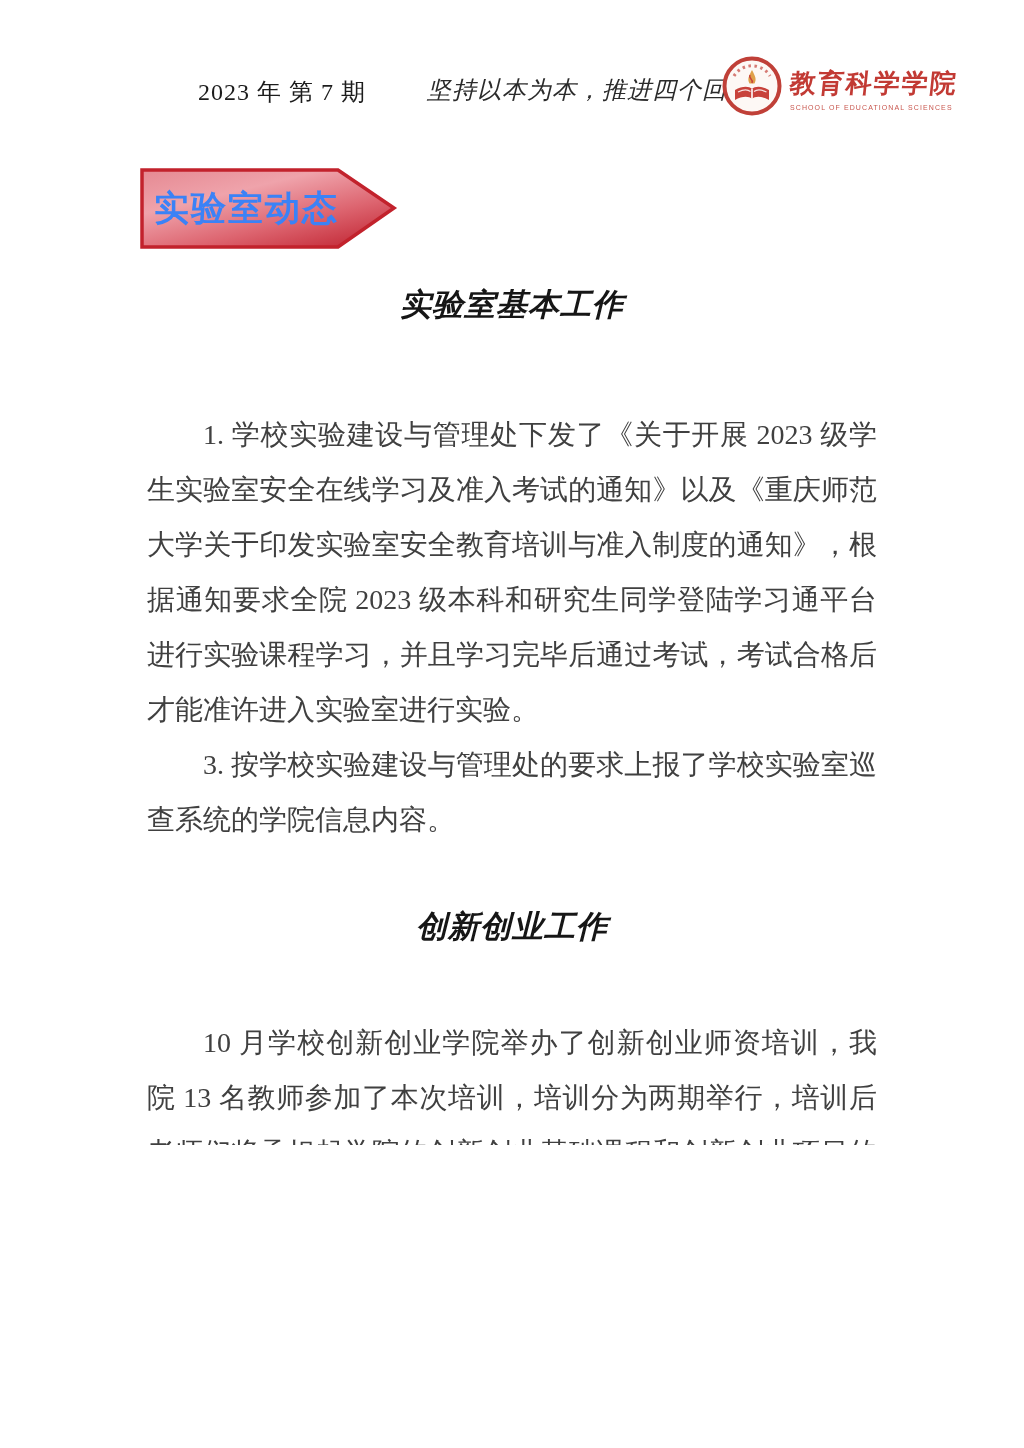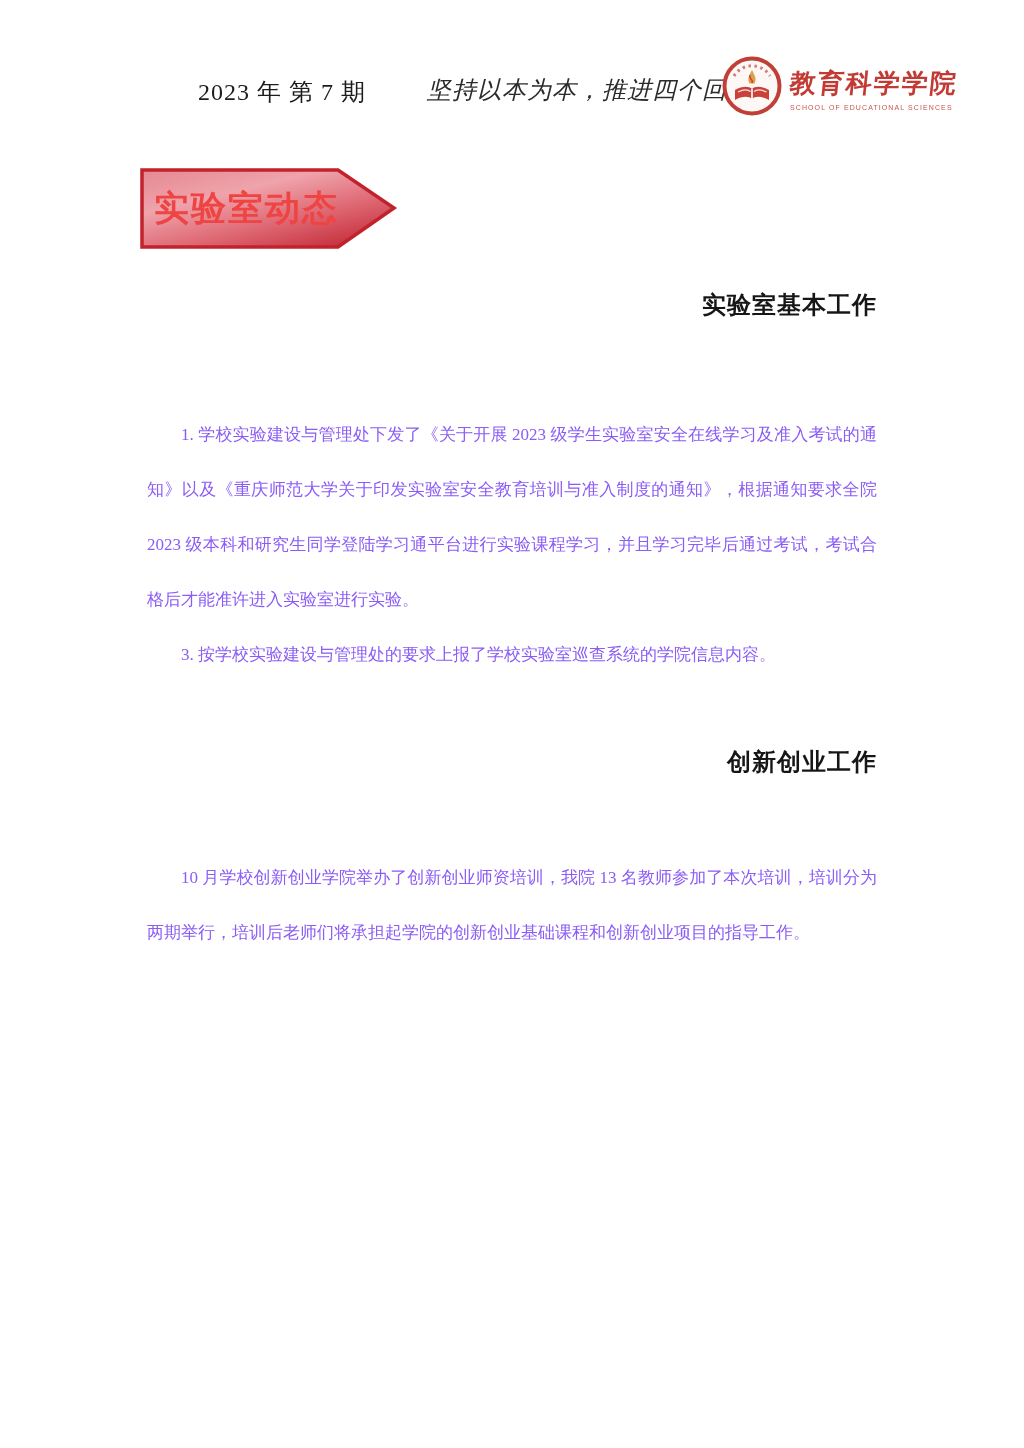--- a/index.html
+++ b/index.html
@@ -36,32 +36,32 @@
     margin-top:3px; font-size:7px; letter-spacing:1.1px; color:#c8564e;
     font-family:"Liberation Sans","DejaVu Sans",sans-serif; white-space:nowrap;
   }
 
   
   .banner { position:absolute; left:140px; top:167px; width:258px; height:83px; }
   .banner svg { display:block; }
   .banner-label {
     position:absolute; left:14px; top:0; height:83px;
     display:flex; align-items:center;
-    font-size:35px; font-weight:bold; color:#ef4444;
+    font-size:35px; font-weight:bold; color:#3b82f6;
     letter-spacing:2px; white-space:nowrap;
   }
 
   
   .content { position:absolute; left:147px; top:285px; width:730px; }
   .section-title {
-    font-size:24px; font-weight:bold; text-align:right;
-    line-height:40px; color:#161616; letter-spacing:1px;
+    font-size:31px; font-weight:bold; text-align:center;
+    line-height:40px; color:#161616; letter-spacing:1px;font-style:italic;
   }
   .content p {
-    font-size:17px; line-height:55px; color:#8b5cf6;
+    font-size:28px; line-height:55px; color:#404040;
     text-indent:2em; text-align:justify; text-align-last:left;font-family:Liberation Serif, serif;
   }
   .p-first { margin-top:82px; }
   .title-2 { margin-top:60px; }
   .p-after-title2 { margin-top:68px; }
 
   
   .page-number {
     position:absolute; left:12px; right:0; top:1348px;
     text-align:center; font-size:20px; color:#222222;

